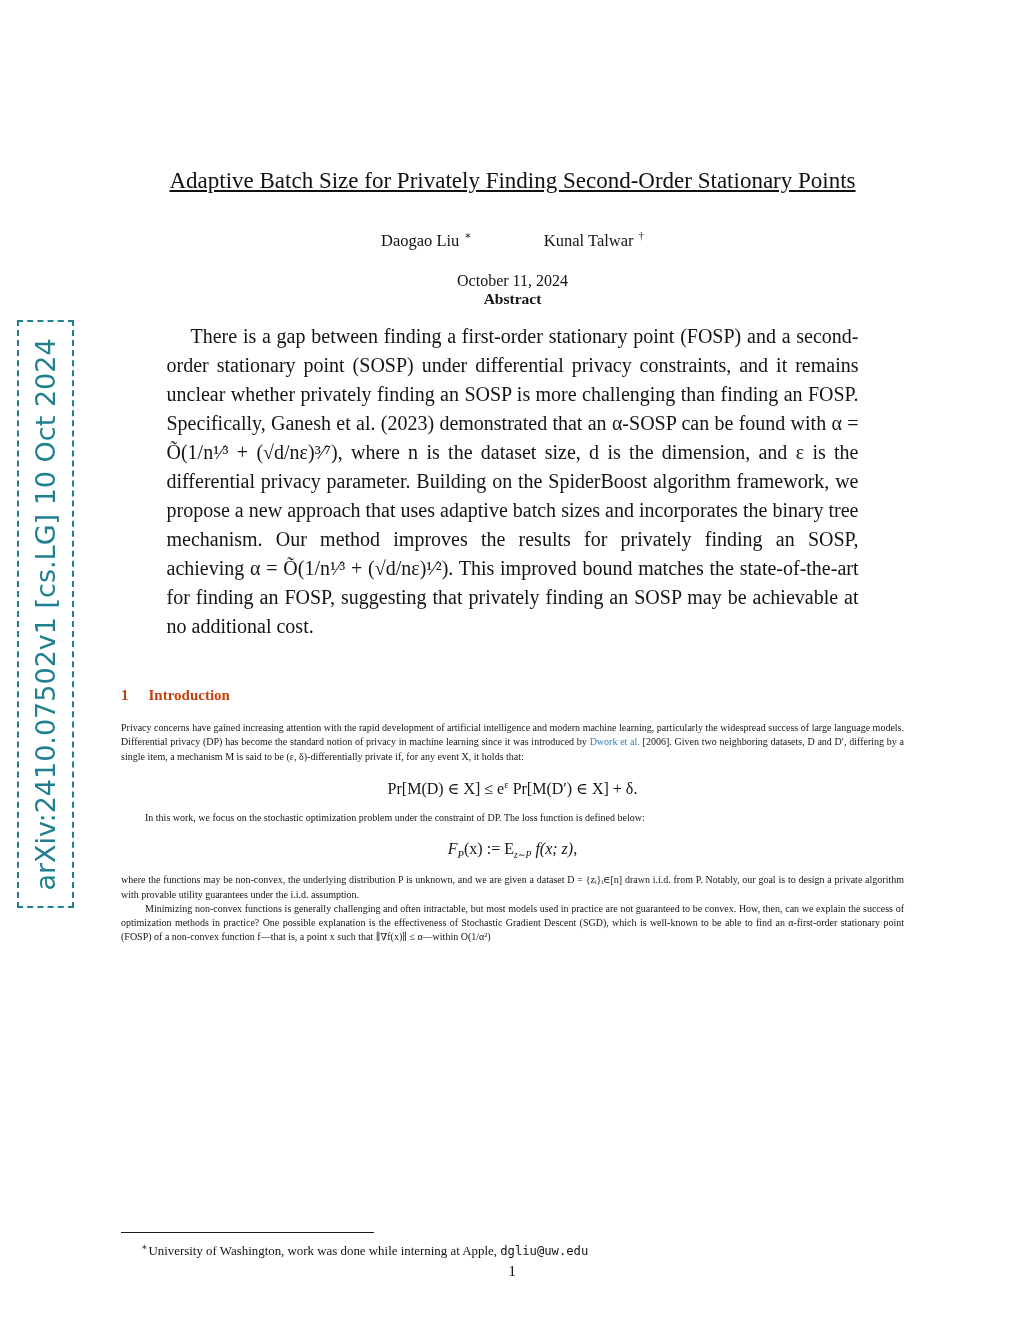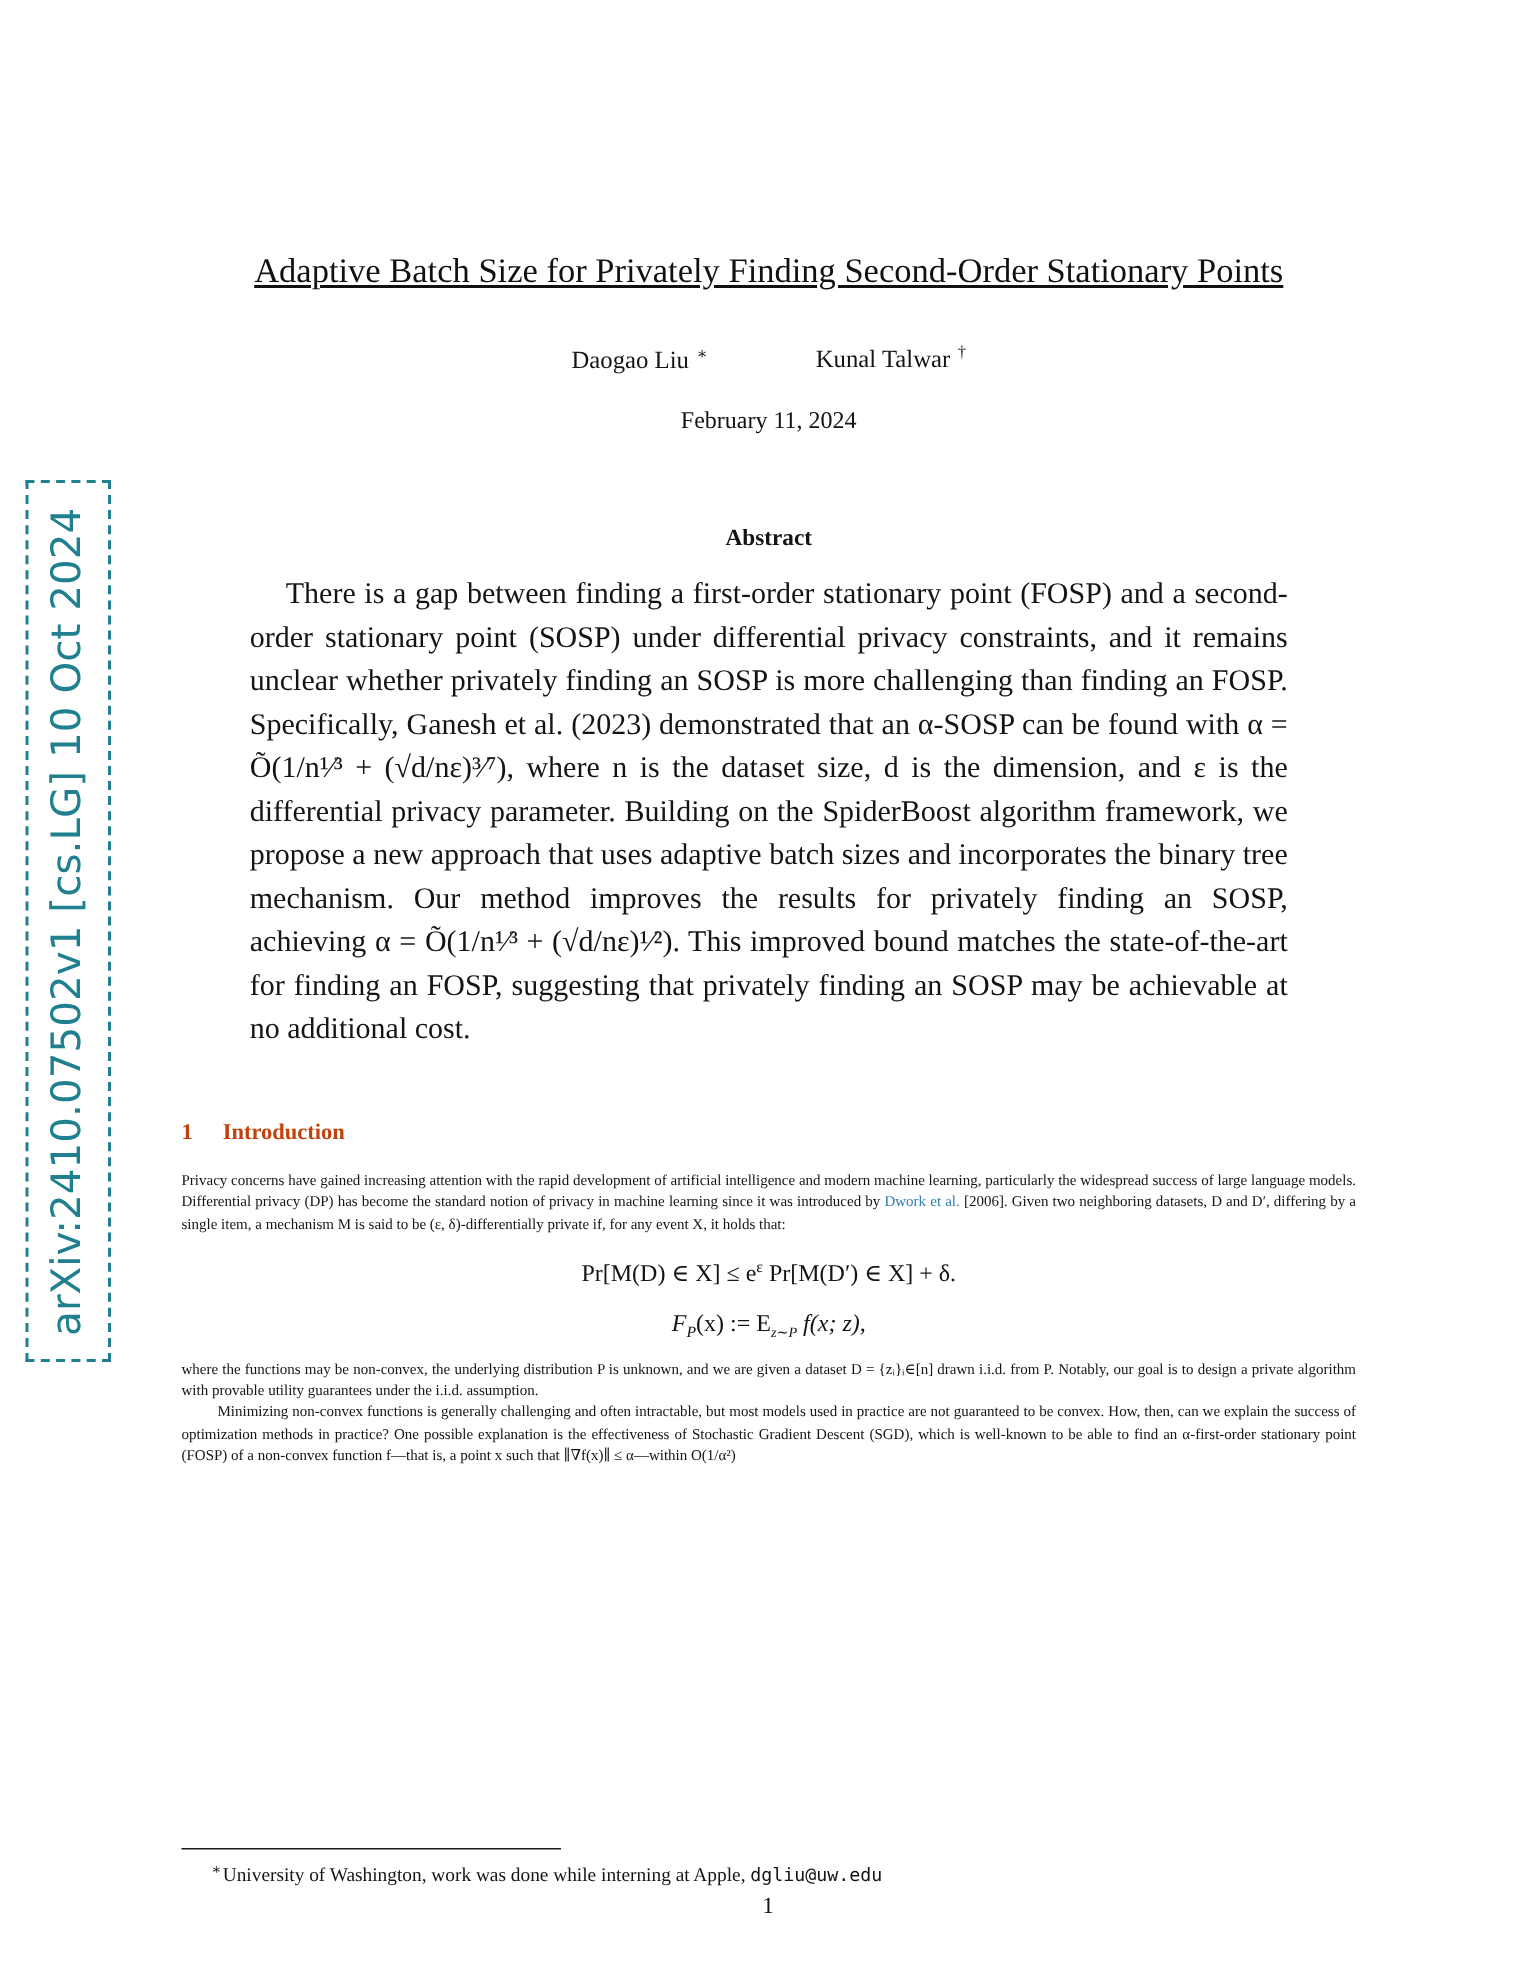--- a/index.html
+++ b/index.html
@@ -12,21 +12,21 @@
 
   .title {
     margin:163px auto 0; max-width:820px; text-align:center;
     font-size:23px; font-weight:400; line-height:1.55; color:#111;text-decoration:underline;
   }
   .authors { display:flex; justify-content:center; gap:72px; margin-top:30px; font-size:16.5px; }
   .author { white-space:nowrap; }
   .author sup { font-size:11px; margin-left:5px; }
   .date { text-align:center; margin-top:22px; font-size:16px; }
 
-  .abstract-head { text-align:center; font-weight:700; font-size:15.5px; margin-top:60px; }
+  .abstract-head { text-align:center; font-weight:700; font-size:15.5px; }
   .abstract-body {
     width:692px; margin:14px auto 0; font-size:20px; line-height:1.45;
     text-align:justify; text-indent:24px;
   }
 
   .section-heading { margin:46px 0 0; font-size:15px; font-weight:700; color:#c2410c; }
   .section-heading .sec-num { margin-right:20px; }
 
   p.body { margin:0; font-size:10px; line-height:1.42; text-align:justify; }
   p.p-first { margin-top:17px; }
@@ -70,33 +70,34 @@
 
   <div class="content">
 
     <h1 class="title">Adaptive Batch Size for Privately Finding Second-Order Stationary Points</h1>
 
     <div class="authors">
       <span class="author"><span>Daogao Liu</span><sup>∗</sup></span>
       <span class="author"><span>Kunal Talwar</span><sup>†</sup></span>
     </div>
 
-    <div class="date">February 11, 2024</div>
+    <div class="date">October 11, 2024</div>
 
     <div class="abstract">
       <div class="abstract-head">Abstract</div>
       <p class="abstract-body">There is a gap between finding a first-order stationary point (FOSP) and a second-order stationary point (SOSP) under differential privacy constraints, and it remains unclear whether privately finding an SOSP is more challenging than finding an FOSP. Specifically, Ganesh et al. (2023) demonstrated that an α-SOSP can be found with α = Õ(1/n¹⁄³ + (√d/nε)³⁄⁷), where n is the dataset size, d is the dimension, and ε is the differential privacy parameter. Building on the SpiderBoost algorithm framework, we propose a new approach that uses adaptive batch sizes and incorporates the binary tree mechanism. Our method improves the results for privately finding an SOSP, achieving α = Õ(1/n¹⁄³ + (√d/nε)¹⁄²). This improved bound matches the state-of-the-art for finding an FOSP, suggesting that privately finding an SOSP may be achievable at no additional cost.</p>
     </div>
 
     <h2 class="section-heading"><span class="sec-num">1</span><span>Introduction</span></h2>
 
     <p class="body p-first"><span>Privacy concerns have gained increasing attention with the rapid development of artificial intelligence and modern machine learning, particularly the widespread success of large language models. Differential privacy (DP) has become the standard notion of privacy in machine learning since it was introduced by </span><a class="cite">Dwork et al.</a><span> [2006]. Given two neighboring datasets, D and D′, differing by a single item, a mechanism M is said to be (ε, δ)-differentially private if, for any event X, it holds that:</span></p>
 
     <div class="equation"><span>Pr[M(D) ∈ X] ≤ e</span><sup>ε</sup><span> Pr[M(D′) ∈ X] + δ.</span></div>
 
+    <p class="body indent">In this work, we focus on the stochastic optimization problem under the constraint of DP. The loss function is defined below:</p>
 
     <div class="equation"><span class="var">F</span><sub>P</sub><span>(x) := </span><span>E</span><sub class="under">z∼P</sub><span class="var"> f(x; z),</span></div>
 
     <p class="body">where the functions may be non-convex, the underlying distribution P is unknown, and we are given a dataset D = {zᵢ}ᵢ∈[n] drawn i.i.d. from P. Notably, our goal is to design a private algorithm with provable utility guarantees under the i.i.d. assumption.</p>
 
     <p class="body indent">Minimizing non-convex functions is generally challenging and often intractable, but most models used in practice are not guaranteed to be convex. How, then, can we explain the success of optimization methods in practice? One possible explanation is the effectiveness of Stochastic Gradient Descent (SGD), which is well-known to be able to find an α-first-order stationary point (FOSP) of a non-convex function f—that is, a point x such that ∥∇f(x)∥ ≤ α—within O(1/α²)</p>
 
   </div>
 
   <div class="footnotes">

